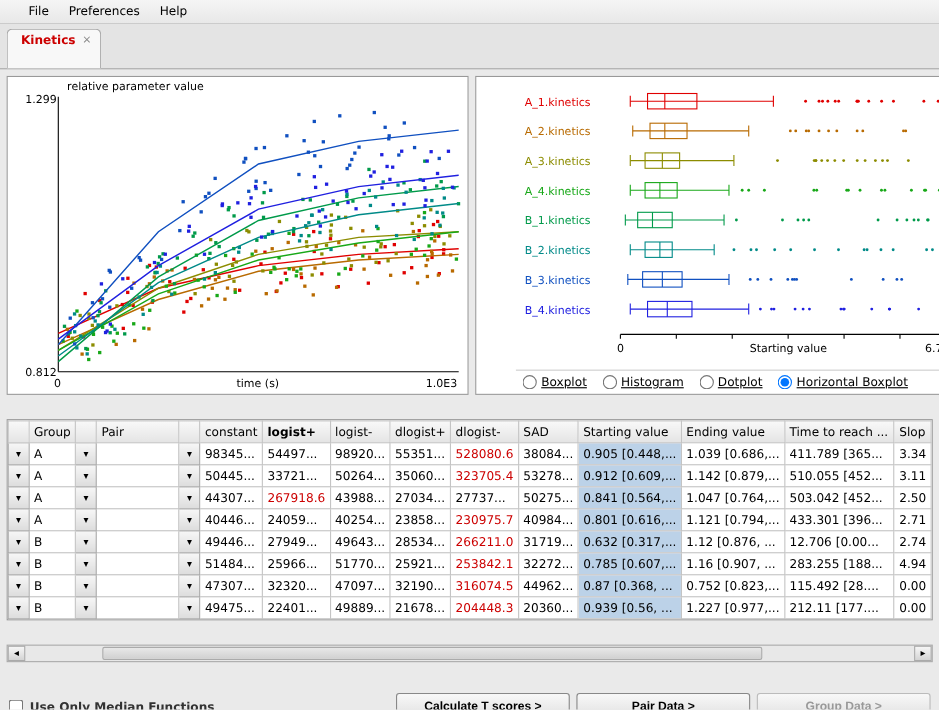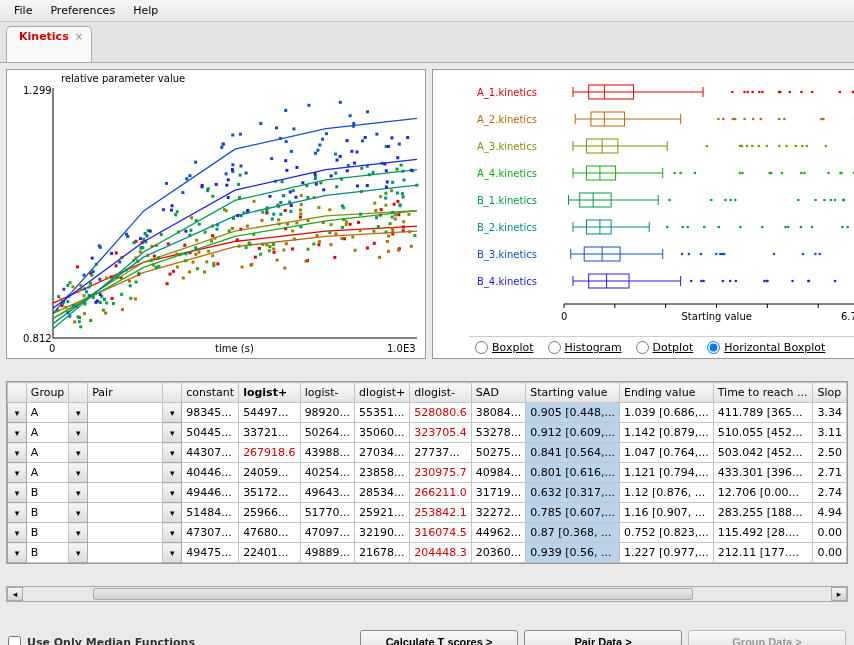--- a/index.html
+++ b/index.html
@@ -1,17 +1,17 @@
 <!DOCTYPE html>
 <html><head>
 <meta charset="utf-8">
 <style>
 * { box-sizing: border-box; margin: 0; padding: 0; }
 body { font-family: "DejaVu Sans", Arial, sans-serif; font-size: 11px; background: #eaeaea; color: #000; width: 854px; height: 645px; overflow: hidden; }
-.menubar { background: linear-gradient(#f5f5f5,#e8e8e8); border-bottom: 1px solid #c8c8c8; padding: 2px 6px; display: flex; gap: 2px; }
+.menubar { background: linear-gradient(#f5f5f5,#e8e8e8); border-bottom: 1px solid #c8c8c8; padding: 2px 18px; display: flex; gap: 2px; }
 .menubar .item { padding: 2px 8px; cursor: default; }
 .tabbar { background: #e4e4e4; border-bottom: 1px solid #aaa; padding-top: 4px; display: flex; }
 .tabbar .tab { background: #f8f8f8; border: 1px solid #aaa; border-bottom: none; border-radius: 5px 5px 0 0; padding: 3px 8px 19px 12px; margin-left: 6px; display: flex; align-items: center; gap: 6px; color: #c00; font-weight: bold; }
 .tabbar .tab .close { color: #888; font-weight: normal; font-size: 10px; }
 .content { padding: 6px; display: flex; flex-direction: column; gap: 22px; }
 .plot-row { display: flex; gap: 6px; }
 .plot-panel { background: #fff; border: 1px solid #999; height: 290px; flex: 0 0 420px; position: relative; }
 .plot-right { background: #fff; border: 1px solid #999; height: 290px; flex: 1; position: relative; display: flex; flex-direction: column; padding-left: 36px; }
 .radio-row { border-top: 1px solid #ccc; padding: 4px 6px; display: flex; gap: 14px; align-items: center; font-size: 11px; text-decoration: underline; }
 .radio-row label { display: flex; align-items: center; gap: 4px; }
@@ -765,21 +765,21 @@
             <td>433.301 [396...</td>
             <td>2.71</td>
           </tr>
           <tr>
             <td class="dd">▾</td>
             <td>B</td>
             <td class="dd">▾</td>
             <td></td>
             <td class="dd">▾</td>
             <td>49446...</td>
-            <td class="">35172...</td>
+            <td class="">27949...</td>
             <td>49643...</td>
             <td>28534...</td>
             <td class="red">266211.0</td>
             <td>31719...</td>
             <td class="sel">0.632 [0.317,...</td>
             <td>1.12 [0.876, ...</td>
             <td>12.706 [0.00...</td>
             <td>2.74</td>
           </tr>
           <tr>
@@ -799,21 +799,21 @@
             <td>283.255 [188...</td>
             <td>4.94</td>
           </tr>
           <tr>
             <td class="dd">▾</td>
             <td>B</td>
             <td class="dd">▾</td>
             <td></td>
             <td class="dd">▾</td>
             <td>47307...</td>
-            <td class="">47680...</td>
+            <td class="">32320...</td>
             <td>47097...</td>
             <td>32190...</td>
             <td class="red">316074.5</td>
             <td>44962...</td>
             <td class="sel">0.87 [0.368, ...</td>
             <td>0.752 [0.823,...</td>
             <td>115.492 [28....</td>
             <td>0.00</td>
           </tr>
           <tr>

